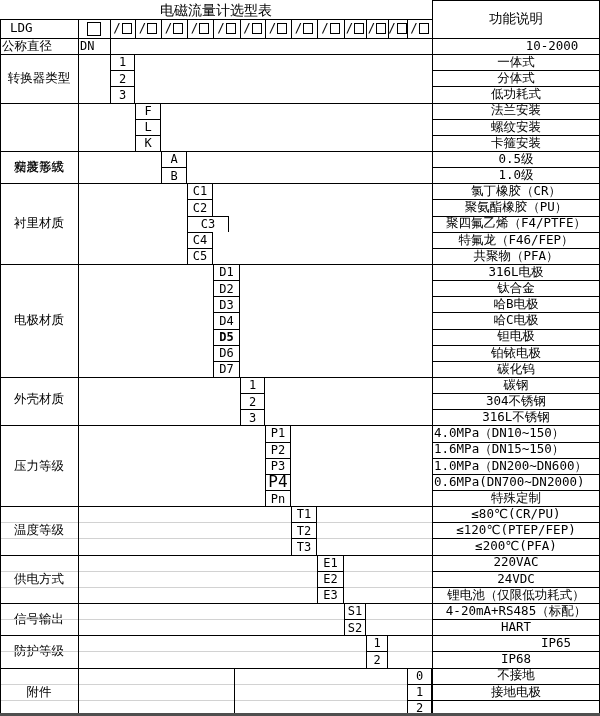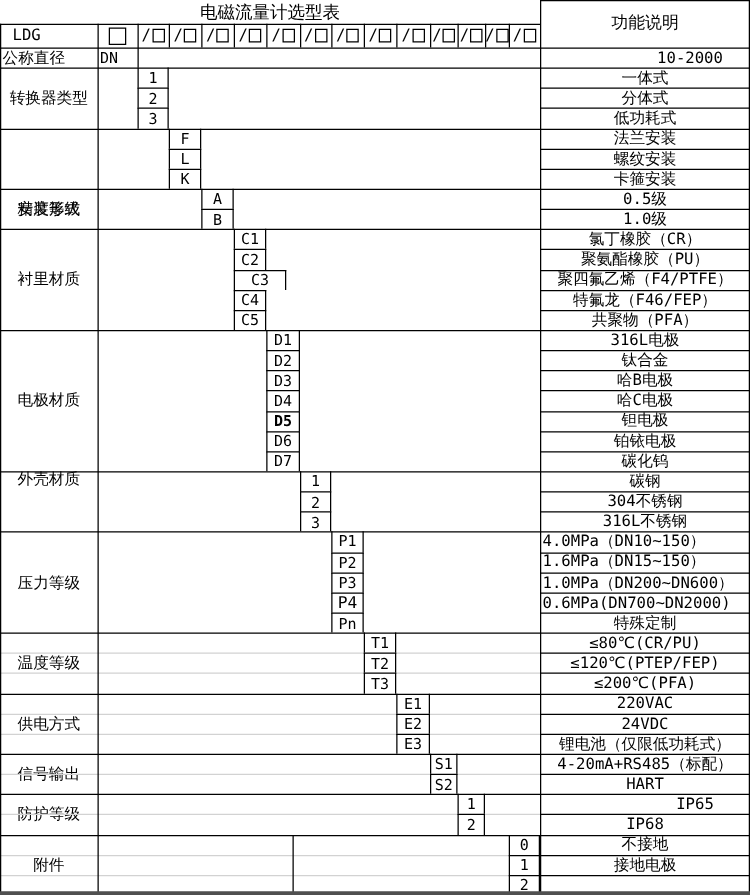--- a/index.html
+++ b/index.html
@@ -113,40 +113,40 @@
     <div class="cell" style="left: 213px; top: 328.571px; width: 27px; height: 16.1429px; font-size: 12px; border-left: 1px solid rgb(0, 0, 0); border-right: 1px solid rgb(0, 0, 0); border-top: 1px solid rgb(0, 0, 0); font-weight: bold;">D5</div>
     <div class="cell" style="left: 432px; top: 328.571px; width: 168px; height: 16.1429px;">钽电极</div>
     <div class="hl" style="left: 432px; top: 328.571px; width: 168px; height: 1px; background: rgb(0, 0, 0);"></div>
     <div class="cell" style="left: 213px; top: 344.714px; width: 27px; height: 16.1429px; font-size: 12px; border-left: 1px solid rgb(0, 0, 0); border-right: 1px solid rgb(0, 0, 0); border-top: 1px solid rgb(0, 0, 0);">D6</div>
     <div class="cell" style="left: 432px; top: 344.714px; width: 168px; height: 16.1429px;">铂铱电极</div>
     <div class="hl" style="left: 432px; top: 344.714px; width: 168px; height: 1px; background: rgb(0, 0, 0);"></div>
     <div class="cell" style="left: 213px; top: 360.857px; width: 27px; height: 16.1429px; font-size: 12px; border-left: 1px solid rgb(0, 0, 0); border-right: 1px solid rgb(0, 0, 0); border-top: 1px solid rgb(0, 0, 0);">D7</div>
     <div class="cell" style="left: 432px; top: 360.857px; width: 168px; height: 16.1429px;">碳化钨</div>
     <div class="hl" style="left: 432px; top: 360.857px; width: 168px; height: 1px; background: rgb(0, 0, 0);"></div>
     <div class="hl" style="left: 0px; top: 377px; width: 600px; height: 1px; background: rgb(0, 0, 0);"></div>
-    <div class="cell" style="left: 0px; top: 359px; width: 78px; height: 48.4286px;">外壳材质</div>
+    <div class="cell" style="left: 0px; top: 375px; width: 78px; height: 48.4286px;">外壳材质</div>
     <div class="cell" style="left: 240px; top: 377px; width: 25px; height: 16.1429px; font-size: 12px; border-left: 1px solid rgb(0, 0, 0); border-right: 1px solid rgb(0, 0, 0);">1</div>
     <div class="cell" style="left: 432px; top: 377px; width: 168px; height: 16.1429px;">碳钢</div>
     <div class="cell" style="left: 240px; top: 393.143px; width: 25px; height: 16.1429px; font-size: 12px; border-left: 1px solid rgb(0, 0, 0); border-right: 1px solid rgb(0, 0, 0); border-top: 1px solid rgb(0, 0, 0);">2</div>
     <div class="cell" style="left: 432px; top: 393.143px; width: 168px; height: 16.1429px;">304不锈钢</div>
     <div class="hl" style="left: 432px; top: 393.143px; width: 168px; height: 1px; background: rgb(0, 0, 0);"></div>
     <div class="cell" style="left: 240px; top: 409.286px; width: 25px; height: 16.1429px; font-size: 12px; border-left: 1px solid rgb(0, 0, 0); border-right: 1px solid rgb(0, 0, 0); border-top: 1px solid rgb(0, 0, 0);">3</div>
     <div class="cell" style="left: 432px; top: 409.286px; width: 168px; height: 16.1429px;">316L不锈钢</div>
     <div class="hl" style="left: 432px; top: 409.286px; width: 168px; height: 1px; background: rgb(0, 0, 0);"></div>
     <div class="hl" style="left: 0px; top: 425.429px; width: 600px; height: 1px; background: rgb(0, 0, 0);"></div>
     <div class="cell" style="left: 0px; top: 425.429px; width: 78px; height: 80.7143px;">压力等级</div>
     <div class="cell" style="left: 265px; top: 425.429px; width: 26px; height: 16.1429px; font-size: 12px; border-left: 1px solid rgb(0, 0, 0); border-right: 1px solid rgb(0, 0, 0);">P1</div>
     <div class="cell left" style="left: 432px; top: 425.429px; width: 168px; height: 16.1429px; padding-left: 2px;">4.0MPa（DN10~150）</div>
     <div class="cell" style="left: 265px; top: 441.571px; width: 26px; height: 16.1429px; font-size: 12px; border-left: 1px solid rgb(0, 0, 0); border-right: 1px solid rgb(0, 0, 0); border-top: 1px solid rgb(0, 0, 0);">P2</div>
     <div class="cell left" style="left: 432px; top: 441.571px; width: 168px; height: 16.1429px; padding-left: 2px;">1.6MPa（DN15~150）</div>
     <div class="hl" style="left: 432px; top: 441.571px; width: 168px; height: 1px; background: rgb(0, 0, 0);"></div>
     <div class="cell" style="left: 265px; top: 457.714px; width: 26px; height: 16.1429px; font-size: 12px; border-left: 1px solid rgb(0, 0, 0); border-right: 1px solid rgb(0, 0, 0); border-top: 1px solid rgb(0, 0, 0);">P3</div>
     <div class="cell left" style="left: 432px; top: 457.714px; width: 168px; height: 16.1429px; padding-left: 2px;">1.0MPa（DN200~DN600）</div>
     <div class="hl" style="left: 432px; top: 457.714px; width: 168px; height: 1px; background: rgb(0, 0, 0);"></div>
-    <div class="cell" style="left: 265px; top: 473.857px; width: 26px; height: 16.1429px; font-size: 13px; border-left: 1px solid rgb(0, 0, 0); border-right: 1px solid rgb(0, 0, 0); border-top: 1px solid rgb(0, 0, 0);">P4</div>
+    <div class="cell" style="left: 265px; top: 473.857px; width: 26px; height: 16.1429px; font-size: 16px; border-left: 1px solid rgb(0, 0, 0); border-right: 1px solid rgb(0, 0, 0); border-top: 1px solid rgb(0, 0, 0);">P4</div>
     <div class="cell left" style="left: 432px; top: 473.857px; width: 168px; height: 16.1429px; padding-left: 2px;">0.6MPa(DN700~DN2000)</div>
     <div class="hl" style="left: 432px; top: 473.857px; width: 168px; height: 1px; background: rgb(0, 0, 0);"></div>
     <div class="cell" style="left: 265px; top: 490px; width: 26px; height: 16.1429px; font-size: 12px; border-left: 1px solid rgb(0, 0, 0); border-right: 1px solid rgb(0, 0, 0); border-top: 1px solid rgb(0, 0, 0);">Pn</div>
     <div class="cell" style="left: 432px; top: 490px; width: 168px; height: 16.1429px;">特殊定制</div>
     <div class="hl" style="left: 432px; top: 490px; width: 168px; height: 1px; background: rgb(0, 0, 0);"></div>
     <div class="hl" style="left: 0px; top: 506.143px; width: 600px; height: 1px; background: rgb(0, 0, 0);"></div>
     <div class="cell" style="left: 0px; top: 506.143px; width: 78px; height: 48.4286px;">温度等级</div>
     <div class="cell" style="left: 291px; top: 506.143px; width: 26px; height: 16.1429px; font-size: 12px; border-left: 1px solid rgb(0, 0, 0); border-right: 1px solid rgb(0, 0, 0);">T1</div>
     <div class="cell" style="left: 432px; top: 506.143px; width: 168px; height: 16.1429px;">≤80℃(CR/PU)</div>
     <div class="hl" style="left: 0px; top: 522.286px; width: 291px; height: 1px; background: rgb(210, 210, 210);"></div>

